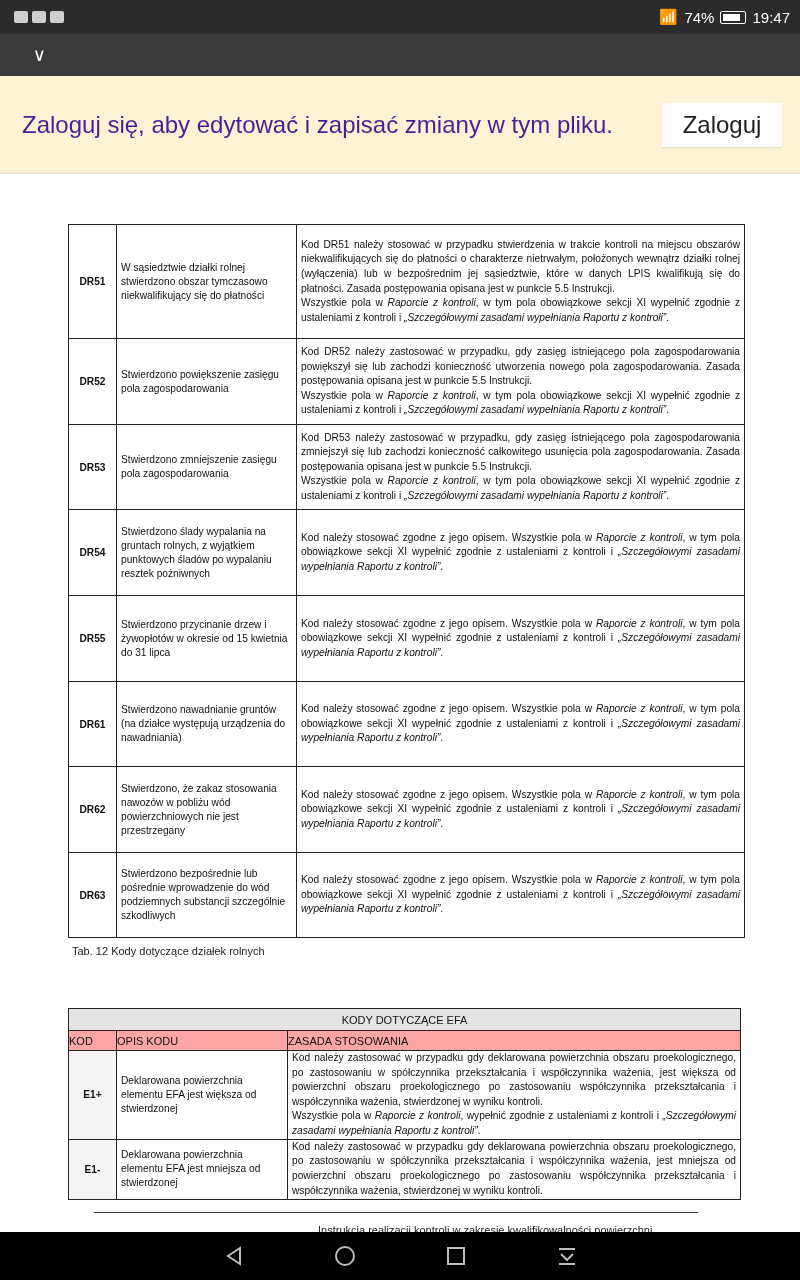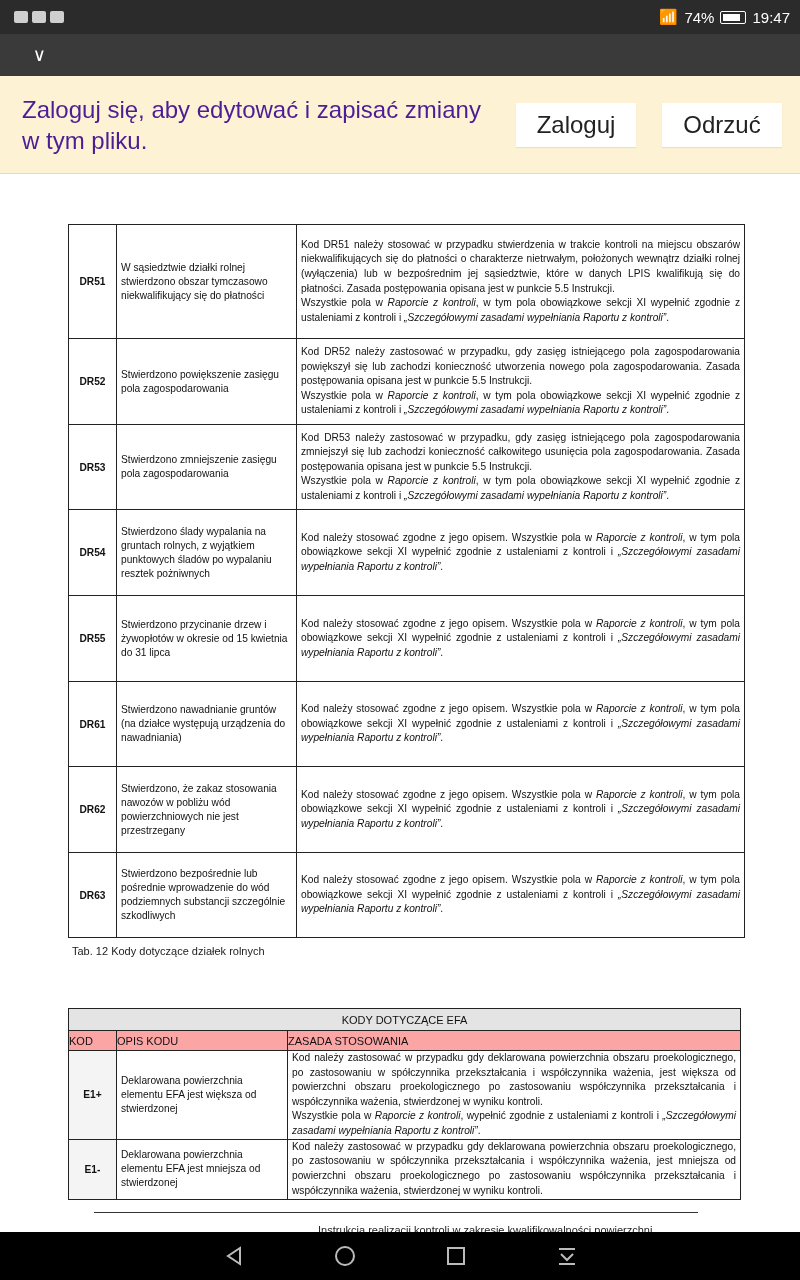--- a/index.html
+++ b/index.html
@@ -67,21 +67,20 @@
   </div>
 </div>
 
 <div class="titlebar">
   <div class="chev">∨</div>
 </div>
 
 <div class="banner">
   <div class="msg">Zaloguj się, aby edytować i zapisać zmiany w tym pliku.</div>
   <button class="btn login">Zaloguj</button>
-  <button class="btn dismiss">Odrzuć</button>
 </div>
 
 <div class="doc">
   <table class="t1">
     <tbody id="t1body">
         <tr style="height: 114px;">
           <td class="code">DR51</td>
           <td class="desc">W sąsiedztwie działki rolnej stwierdzono obszar tymczasowo niekwalifikujący się do płatności</td>
           <td class="rule">Kod DR51 należy stosować w przypadku stwierdzenia w trakcie kontroli na miejscu obszarów niekwalifikujących się do płatności o charakterze nietrwałym, położonych wewnątrz działki rolnej (wyłączenia) lub w bezpośrednim jej sąsiedztwie, które w danych LPIS kwalifikują się do płatności. Zasada postępowania opisana jest w punkcie 5.5 Instrukcji.<br>Wszystkie pola w <i>Raporcie z kontroli</i>, w tym pola obowiązkowe sekcji XI wypełnić zgodnie z ustaleniami z kontroli i <i>„Szczegółowymi zasadami wypełniania Raportu z kontroli”</i>.</td>
         </tr>

